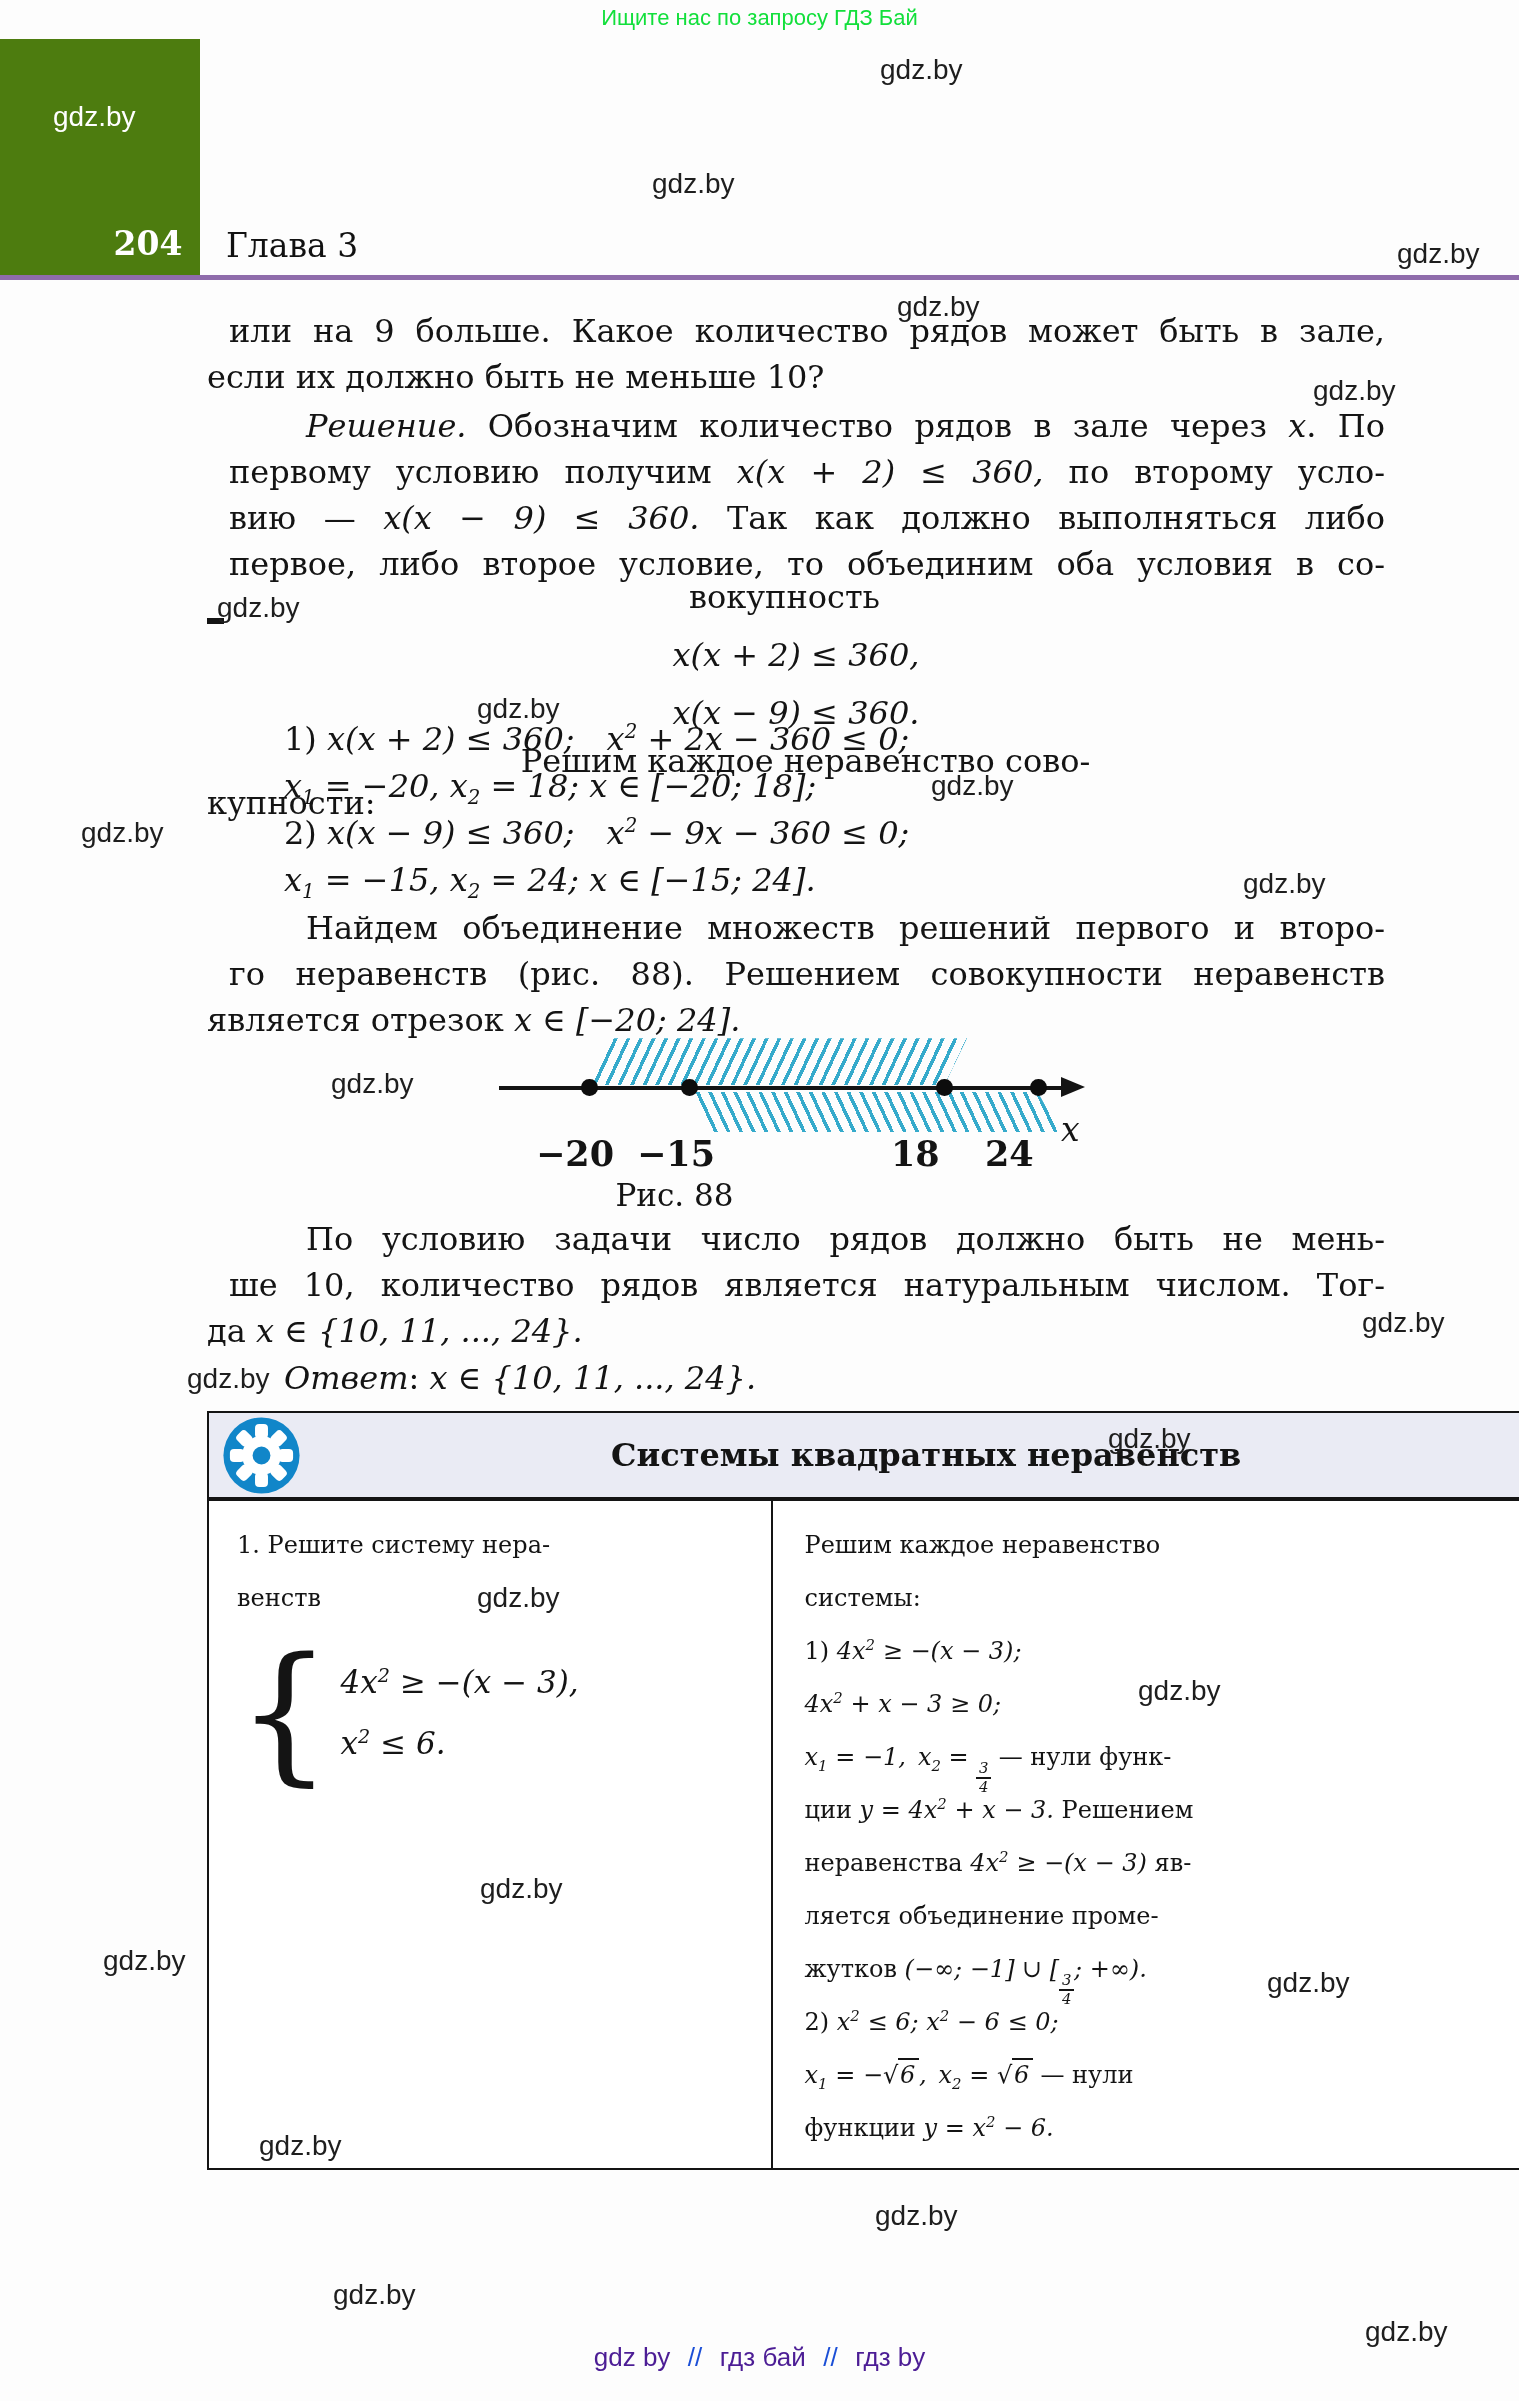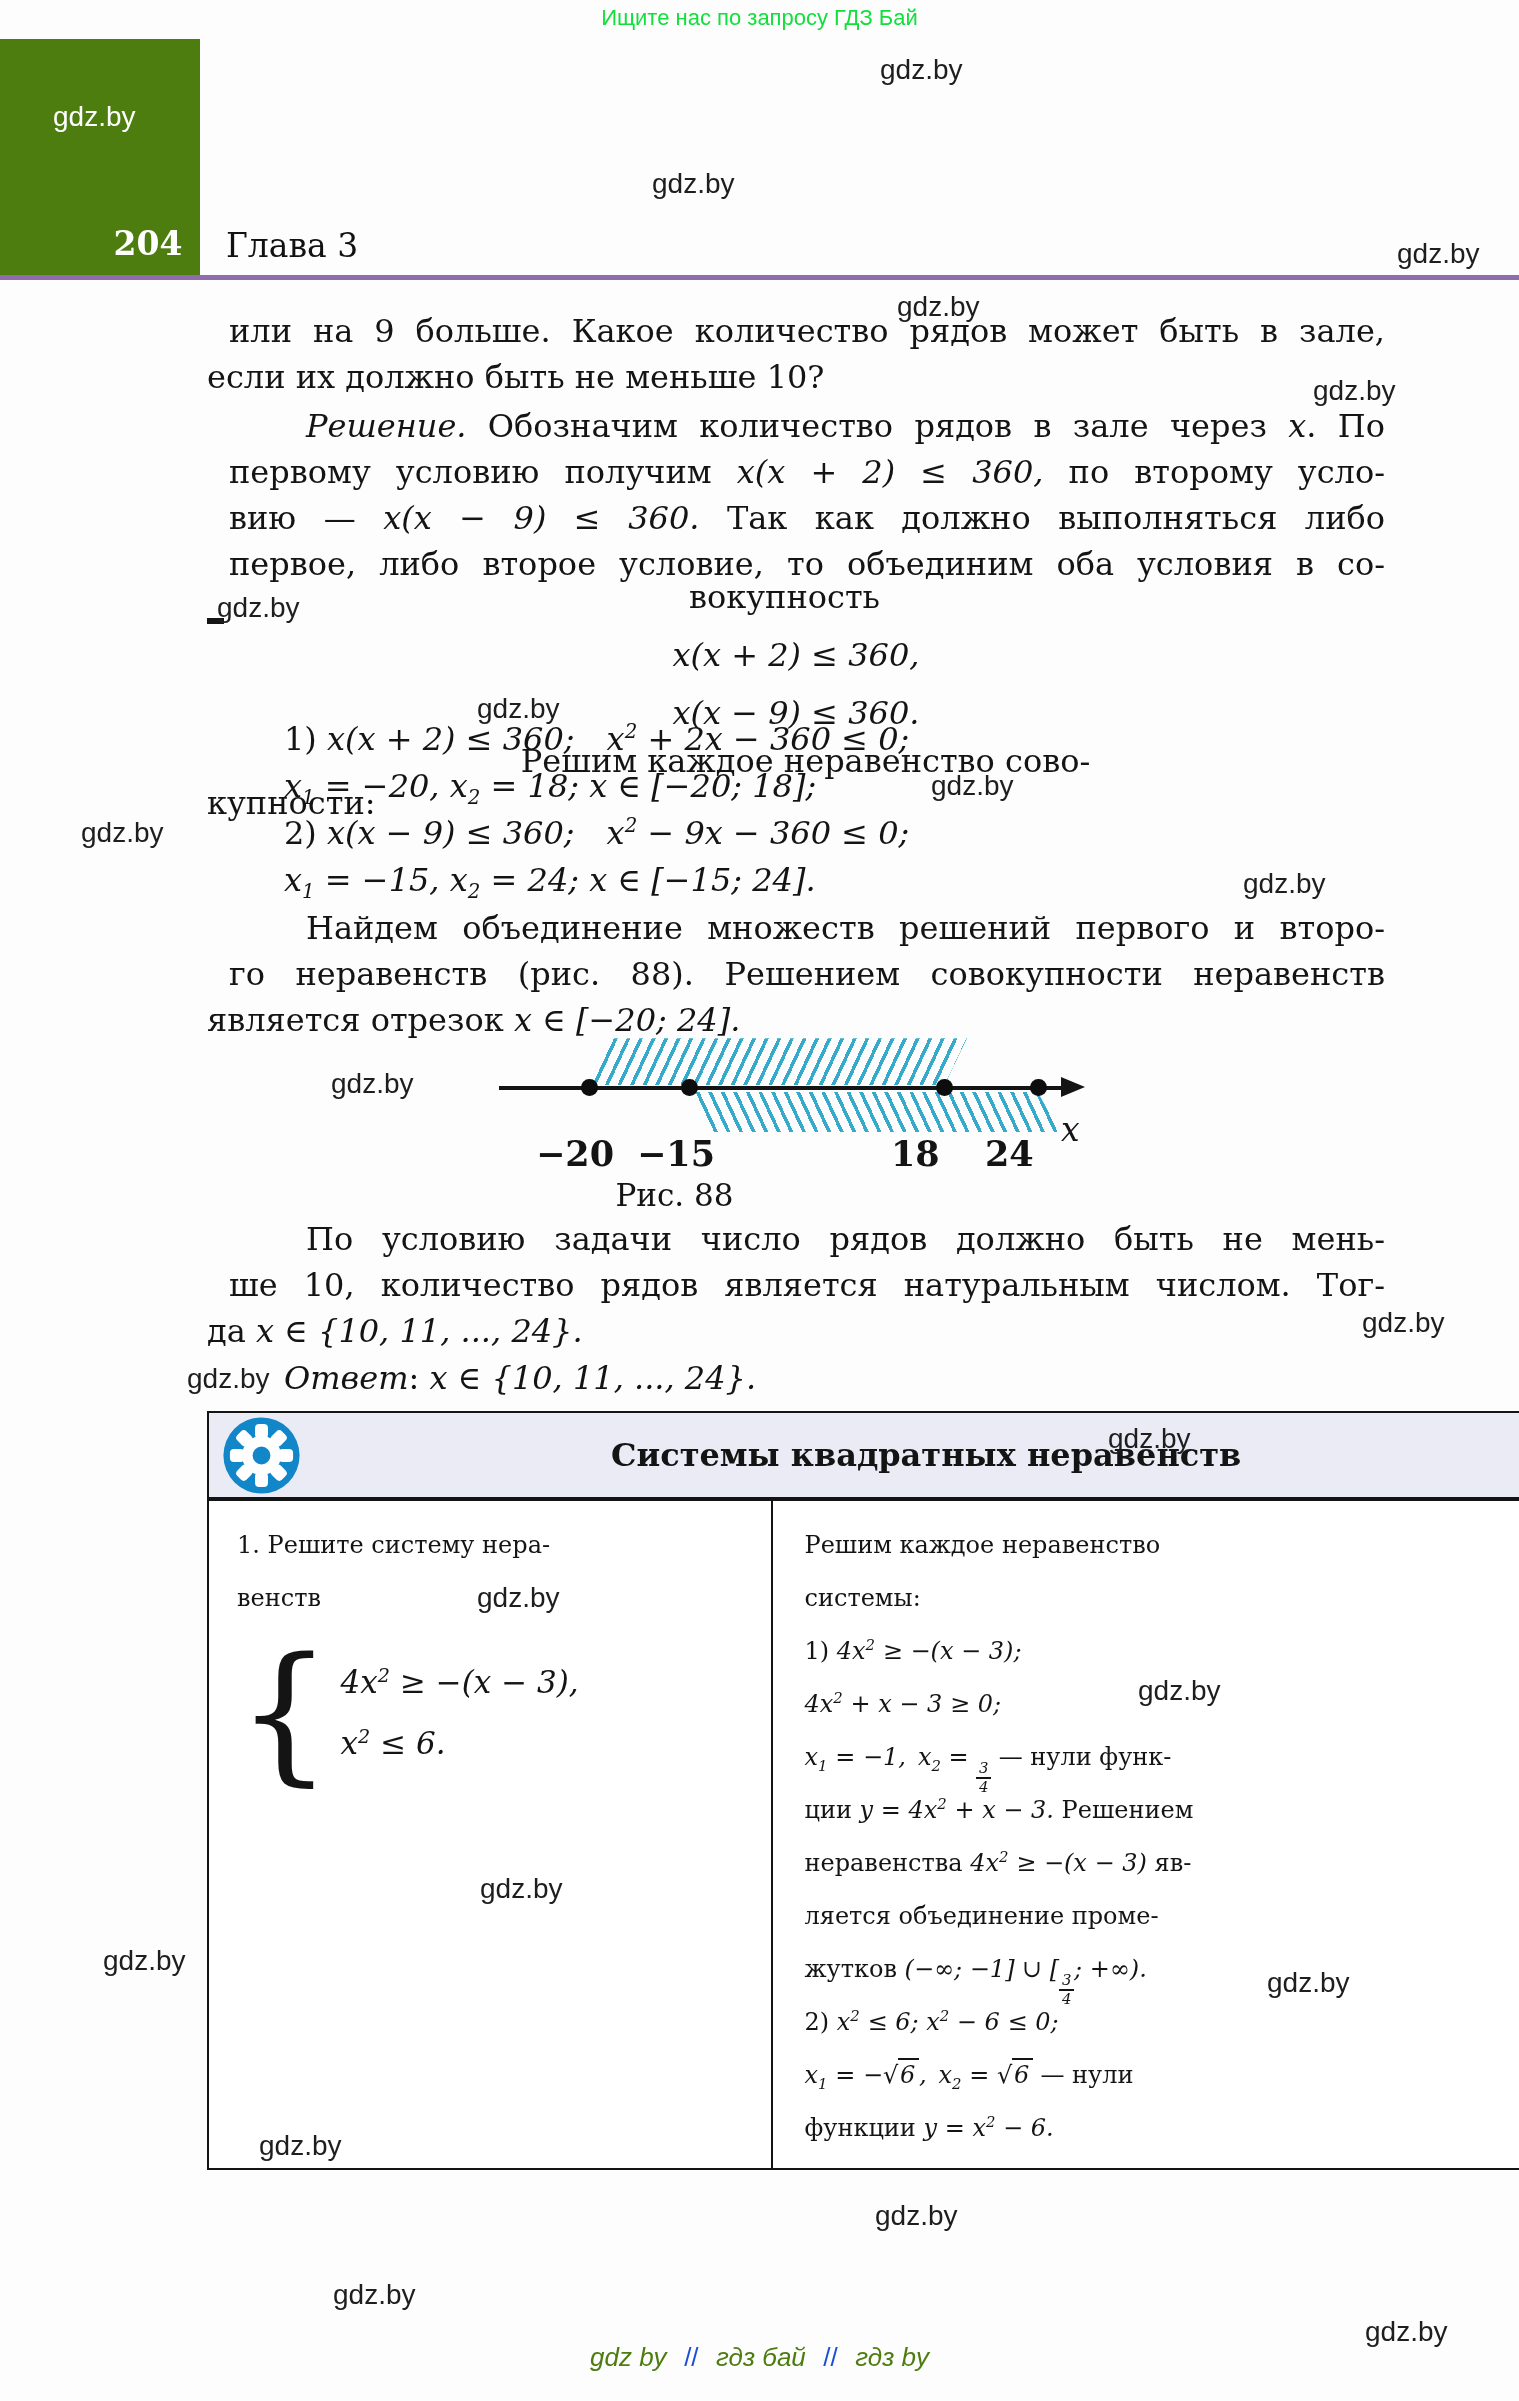--- a/index.html
+++ b/index.html
@@ -67,21 +67,21 @@
   .sys{display:flex;align-items:center;margin-top:23px;}
   .brace{font-size:149px;line-height:131px;font-weight:normal;margin-right:8.8px;
          font-family:"DejaVu Serif",serif;}
   .sln{height:61px;line-height:61px;font-size:31px;}
   
   .wm{position:absolute;font-family:"Liberation Sans","DejaVu Sans",sans-serif;font-size:28px;
       color:#1e1e1e;white-space:nowrap;}
   .wm-white{color:#ffffff;}
   .footer{position:absolute;left:0;top:2342px;width:1519px;display:flex;justify-content:center;
           gap:17.5px;font-family:"Liberation Sans",sans-serif;font-size:26px;color:#1b4fd6;}
-  .footer a{color:#4d7c0f;text-decoration:none;font-style:italic;}
+  .footer a{color:#4c1d95;text-decoration:none;}
   .sep{color:#1b4fd6;}
 </style>
 </head>
 <body>
 
 <div class="page">
 
   <div class="top-hint">Ищите нас по запросу ГДЗ Бай</div>
 
   <div class="pagenum-box">

